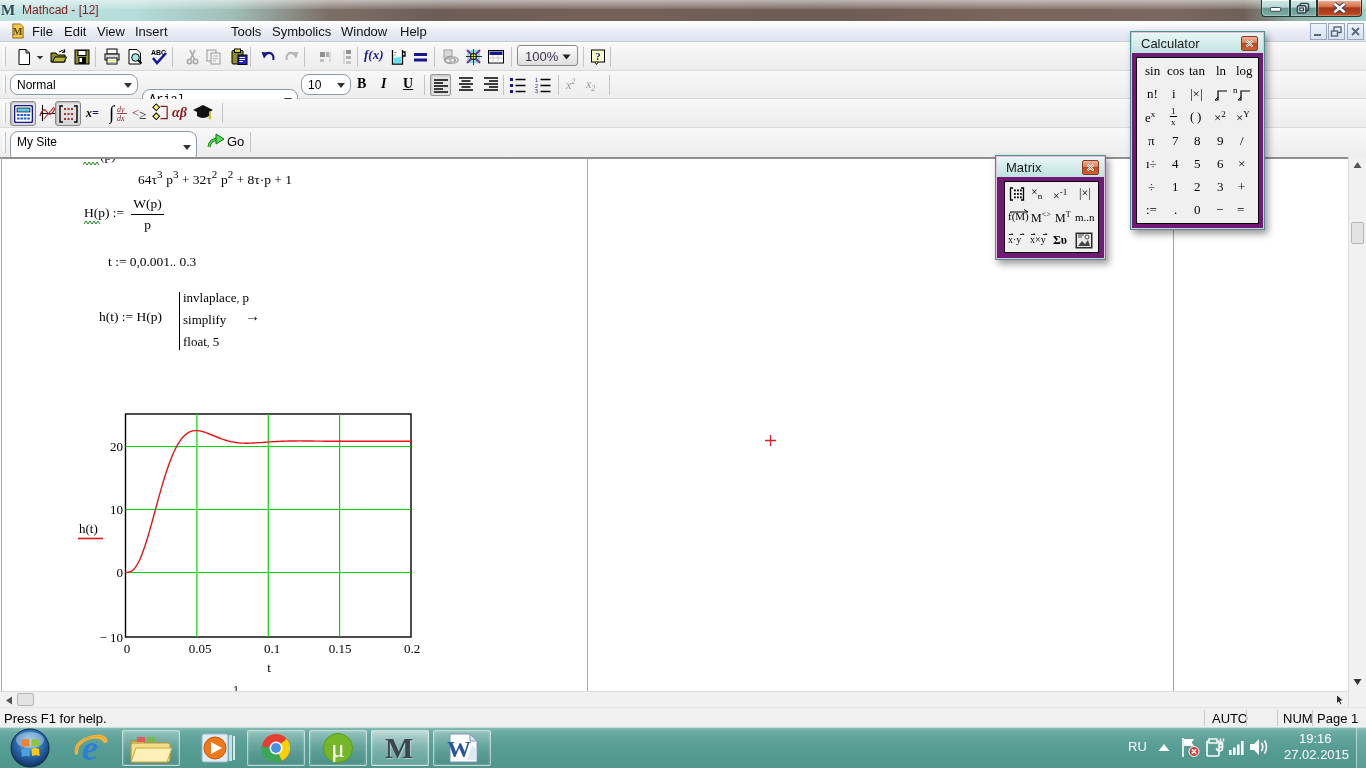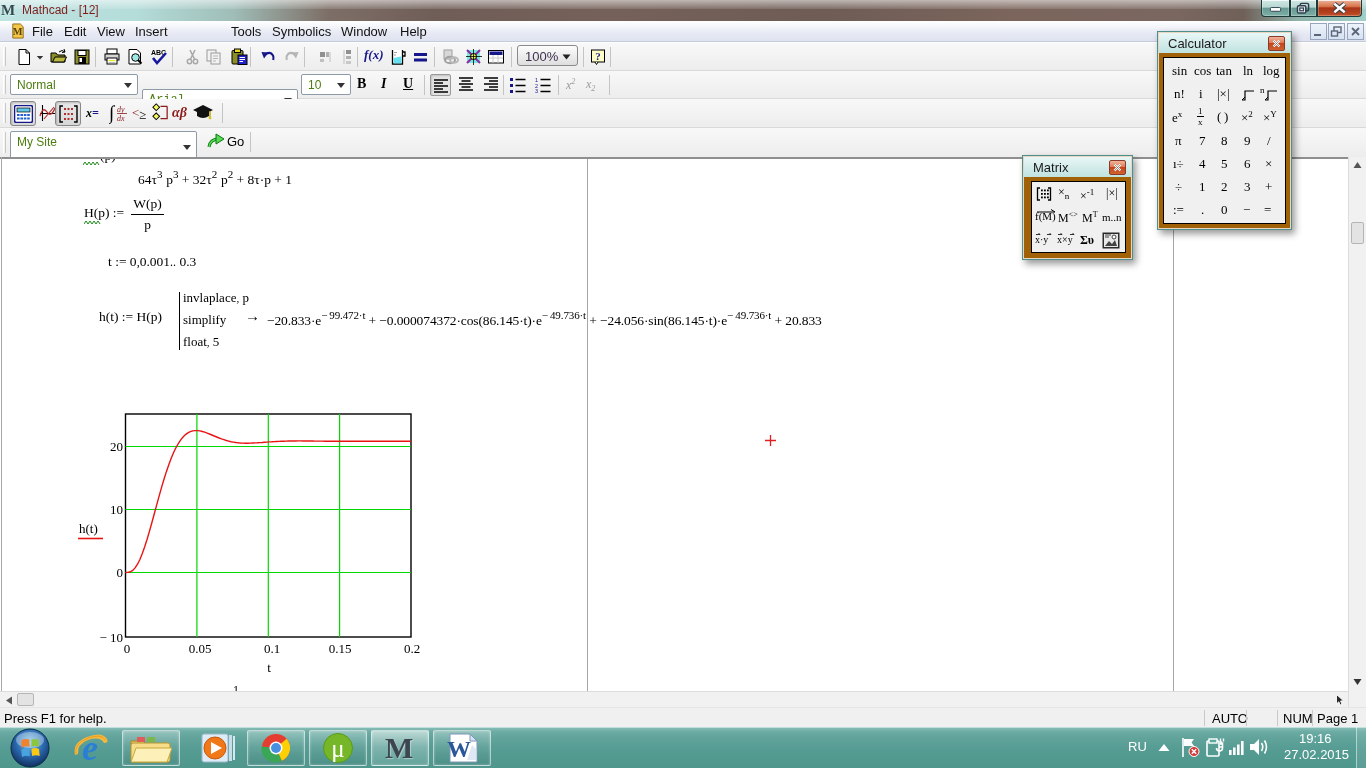--- a/index.html
+++ b/index.html
@@ -35,21 +35,21 @@
 
 .toolrow { left:0; width:1366px; background:linear-gradient(#f8f8f8,#ededed); border-bottom:1px solid #d9d9d9; }
 #tbrow1 { top:43px; height:28px; }
 #tbrow2 { top:71px; height:28px; }
 #tbrow3 { top:99px; height:29px; }
 #tbrow4 { top:128px; height:29px; border-bottom:none; }
 .grip { position:absolute; left:3px; top:4px; bottom:4px; width:3px;
   border-left:1px solid #fff; border-right:1px solid #c8c8c8; }
 .tsep { position:absolute; top:4px; width:1px; height:20px; background:#c4c4c4; }
 .ticon { position:absolute; top:5px; width:18px; height:18px; }
-.combo { position:absolute; background:#fff; border:1px solid #8d9aa8; border-radius:2px; font:12px "Liberation Sans",sans-serif; color:#4d7c0f;padding-left:48px; }
+.combo { position:absolute; background:#fff; border:1px solid #8d9aa8; border-radius:8px; font:12px "Liberation Sans",sans-serif; color:#000000;padding-left:48px; }
 .combo .arr { position:absolute; right:5px; top:50%; margin-top:-2px; width:0; height:0; border:4px solid transparent; border-top:5px solid #333; }
 .combo .ctext { position:absolute; left:6px; top:3px; }
 
 
 #sheet { left:0; top:157px; width:1348px; height:534px; background:#fff; overflow:hidden; }
 .pageline { position:absolute; top:0; bottom:0; width:1px; background:#a6a6a6; }
 .m { position:absolute; font-family:"Liberation Serif",serif; color:#000; white-space:nowrap; }
 
 
 #vscroll { left:1348px; top:157px; width:18px; height:550px; background:#f1f1f1; border-left:1px solid #dcdcdc; }
@@ -62,22 +62,22 @@
 
 
 #taskbar { left:0; top:727px; width:1366px; height:41px;
   background:linear-gradient(#8cc0ba 0%,#6baba3 12%,#5fa29a 30%,#549b92 60%,#4f968d 100%); }
 #taskbar:before { content:""; position:absolute; left:0; top:0; width:100%; height:1px; background:#bfe0db; }
 .tbtn { position:absolute; top:3px; width:58px; height:36px; border:1px solid rgba(255,255,255,.55); border-radius:2px;
   background:linear-gradient(rgba(255,255,255,.28),rgba(255,255,255,.08) 45%,rgba(0,0,0,.05)); box-shadow:inset 0 0 3px rgba(255,255,255,.35); }
 .tray { position:absolute; color:#fff; }
 
 
-.palette { position:absolute; background:#a16207; border:1px solid #4e8e8c;
-  box-shadow:inset 0 0 0 1px rgba(255,255,255,.75), 3px 4px 7px rgba(0,0,0,.4);margin-left:27px; }
+.palette { position:absolute; background:#701a75; border:1px solid #4e8e8c;
+  box-shadow:inset 0 0 0 1px rgba(255,255,255,.75), 3px 4px 7px rgba(0,0,0,.4); }
 .pal-title { position:absolute; left:1px; top:1px; right:1px; height:20px;
   background:linear-gradient(#e9f7f6,#bfe2e0); font:13px "Liberation Sans",sans-serif; color:#1a1a1a; }
 .pal-close { position:absolute; width:17px; height:15px; border:1px solid #8c3a28; border-radius:2px;
   background:linear-gradient(#f0b49c 0%,#e07a52 45%,#c2471e 50%,#d0612f 100%); }
 .pal-body { position:absolute; background:#f0f0f0; border:1px solid #000; }
 .pbtn { position:absolute; font-family:"Liberation Serif",serif; color:#000; text-align:center; }
 </style>
 </head>
 <body>
 
@@ -395,21 +395,20 @@
   <span class="m" style="left:131px;top:60px;width:33px;text-align:center;font-size:13.5px;">p</span>
 
   <span class="m" style="left:108px;top:97px;font-size:13.5px;">t := 0<span style="font-size:12px;">,</span>0.001<span style="font-size:12px;">..</span> 0.3</span>
 
   <span class="m" style="left:99px;top:152px;font-size:13.5px;">h(t) := H(p)</span>
   <div class="abs" style="left:179px;top:135px;width:1px;height:58px;background:#000;"></div>
   <span class="m" style="left:183px;top:133px;font-size:13px;">invlaplace<span style="font-size:11px;">,</span> p</span>
   <span class="m" style="left:183px;top:155px;font-size:13px;">simplify</span>
   <span class="m" style="left:183px;top:177px;font-size:13px;">float<span style="font-size:11px;">,</span> 5</span>
   <span class="m" style="left:245px;top:151px;font-size:15px;">→</span>
-  <span class="m" id="result" style="left:267px;top:152px;font-size:13.5px;letter-spacing:-0.12px;">−20.833·e<sup style="font-size:11px;">− 99.472·t</sup> + −0.000074372·cos(86.145·t)·e<sup style="font-size:11px;">− 49.736·t</sup> + −24.056·sin(86.145·t)·e<sup style="font-size:11px;">− 49.736·t</sup> + 20.833</span>
 
   <svg class="abs" style="left:70px;top:247px;" width="360" height="285" viewBox="0 0 360 285">
     <rect x="55.5" y="10" width="285.5" height="223" fill="#fff" stroke="#000" stroke-width="1.4"></rect>
     <g stroke="#00d800" stroke-width="1.2">
       <line x1="126.9" y1="10" x2="126.9" y2="233"></line>
       <line x1="198.3" y1="10" x2="198.3" y2="233"></line>
       <line x1="269.6" y1="10" x2="269.6" y2="233"></line>
       <line x1="55.5" y1="42.5" x2="341" y2="42.5"></line>
       <line x1="55.5" y1="105.5" x2="341" y2="105.5"></line>
       <line x1="55.5" y1="168.5" x2="341" y2="168.5"></line>

